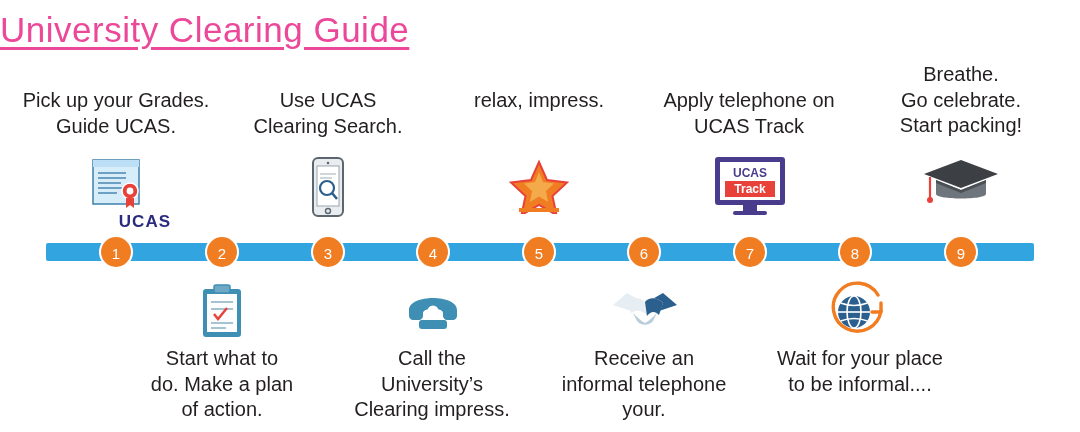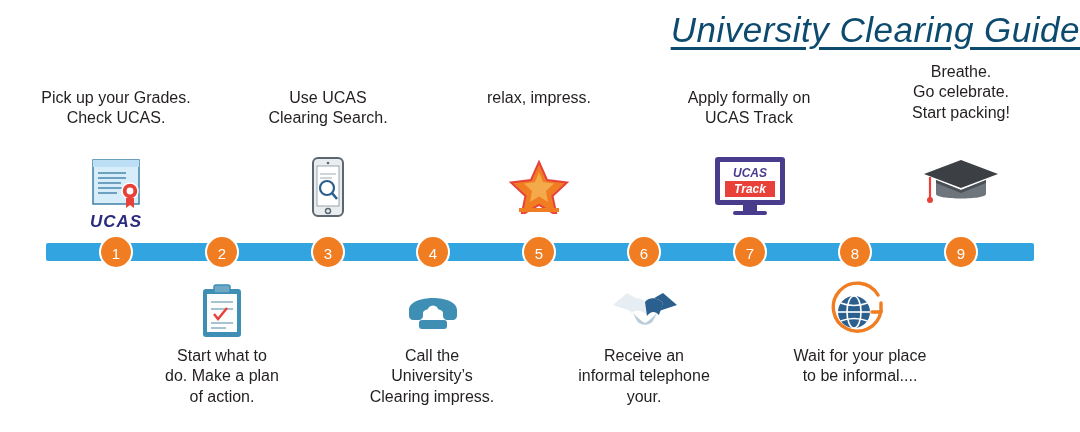--- a/index.html
+++ b/index.html
@@ -11,27 +11,26 @@
     overflow: hidden;
   }
   #page {
     position: relative;
     width: 1080px; height: 432px;
     background: #ffffff;
   }
   #title {
     position: absolute;
     top: 10px; left: 0; width: 1080px;
-    text-align: right;
+    text-align: left;
     font-size: 35px;
-    color: #0c4a6e;
+    color: #ec4899;
     letter-spacing: 0.5px;
     text-decoration: underline;
     text-underline-offset: 5px;
-    font-style: italic;
   }
   
   #bar {
     position: absolute;
     left: 46px;
     top: 243px;
     width: 988px;
     height: 18px;
     background: #32a5e0;
     border-radius: 2px;
@@ -44,32 +43,31 @@
     color: #ffffff;
     font-size: 15px;
     line-height: 34px;
     text-align: center;
     top: 235px;
     border: 2px solid #ffffff;
   }
   .step-label {
     position: absolute;
     text-align: center;
-    font-size: 16px;
+    font-size: 20px;
     color: #231f20;
     line-height: 1.28;
     width: 200px;
   }
   .step-label.above { }
   .step-label.below { }
   .icon-box {
     position: absolute;
     width: 110px;
-    text-align: center;
-    font-style: italic;
+    text-align: right;
   }
   svg { display: block; margin: 0 auto; }
   .ucas-word {
     font-size: 17px;
     font-weight: bold;
     color: #2b2b7f;
     letter-spacing: 1px;
     margin-top: 2px;
   }
 </style>
@@ -87,21 +85,21 @@
   <div class="node" style="left:311px;">3</div>
   <div class="node" style="left:416px;">4</div>
   <div class="node" style="left:522px;">5</div>
   <div class="node" style="left:627px;">6</div>
   <div class="node" style="left:733px;">7</div>
   <div class="node" style="left:838px;">8</div>
   <div class="node" style="left:944px;">9</div>
 
   <div class="step-label above" style="left:16px; top:88px;">
     <div>Pick up your Grades.</div>
-    <div>Check UCAS.</div>
+    <div>Guide UCAS.</div>
   </div>
   <div class="icon-box" style="left:61px; top:158px;">
     <svg width="70" height="52" viewBox="0 0 70 52">
       <rect x="12" y="2" width="46" height="44" fill="#d8edfa" stroke="#3f7fa8" stroke-width="1.5"></rect>
       <rect x="12" y="2" width="46" height="7" fill="#bcdff5"></rect>
       <g stroke="#3f7fa8" stroke-width="1.4">
         <line x1="17" y1="15" x2="45" y2="15"></line>
         <line x1="17" y1="20" x2="45" y2="20"></line>
         <line x1="17" y1="25" x2="40" y2="25"></line>
         <line x1="17" y1="30" x2="45" y2="30"></line>
@@ -184,21 +182,21 @@
       <path d="M22 30 C26 34, 30 38, 34 40 C38 38, 42 34, 46 30 L42 38 C38 43, 30 43, 26 38 Z" fill="#b9ccd9"></path>
     </svg>
   </div>
   <div class="step-label below" style="left:544px; top:346px;">
     <div>Receive an</div>
     <div>informal telephone</div>
     <div>your.</div>
   </div>
 
   <div class="step-label above" style="left:649px; top:88px;">
-    <div>Apply formally on</div>
+    <div>Apply telephone on</div>
     <div>UCAS Track</div>
   </div>
   <div class="icon-box" style="left:695px; top:155px;">
     <svg width="82" height="62" viewBox="0 0 82 62">
       <rect x="6" y="2" width="70" height="48" rx="3" fill="#4a3c8c"></rect>
       <rect x="11" y="7" width="60" height="38" fill="#ffffff"></rect>
       <text x="41" y="22" font-family="Liberation Sans, sans-serif" font-size="12" font-weight="bold" fill="#4a3c8c" text-anchor="middle">UCAS</text>
       <rect x="16" y="26" width="50" height="16" fill="#e8413a"></rect>
       <text x="41" y="38" font-family="Liberation Sans, sans-serif" font-size="12" font-weight="bold" fill="#ffffff" text-anchor="middle">Track</text>
       <rect x="34" y="50" width="14" height="7" fill="#4a3c8c"></rect>

